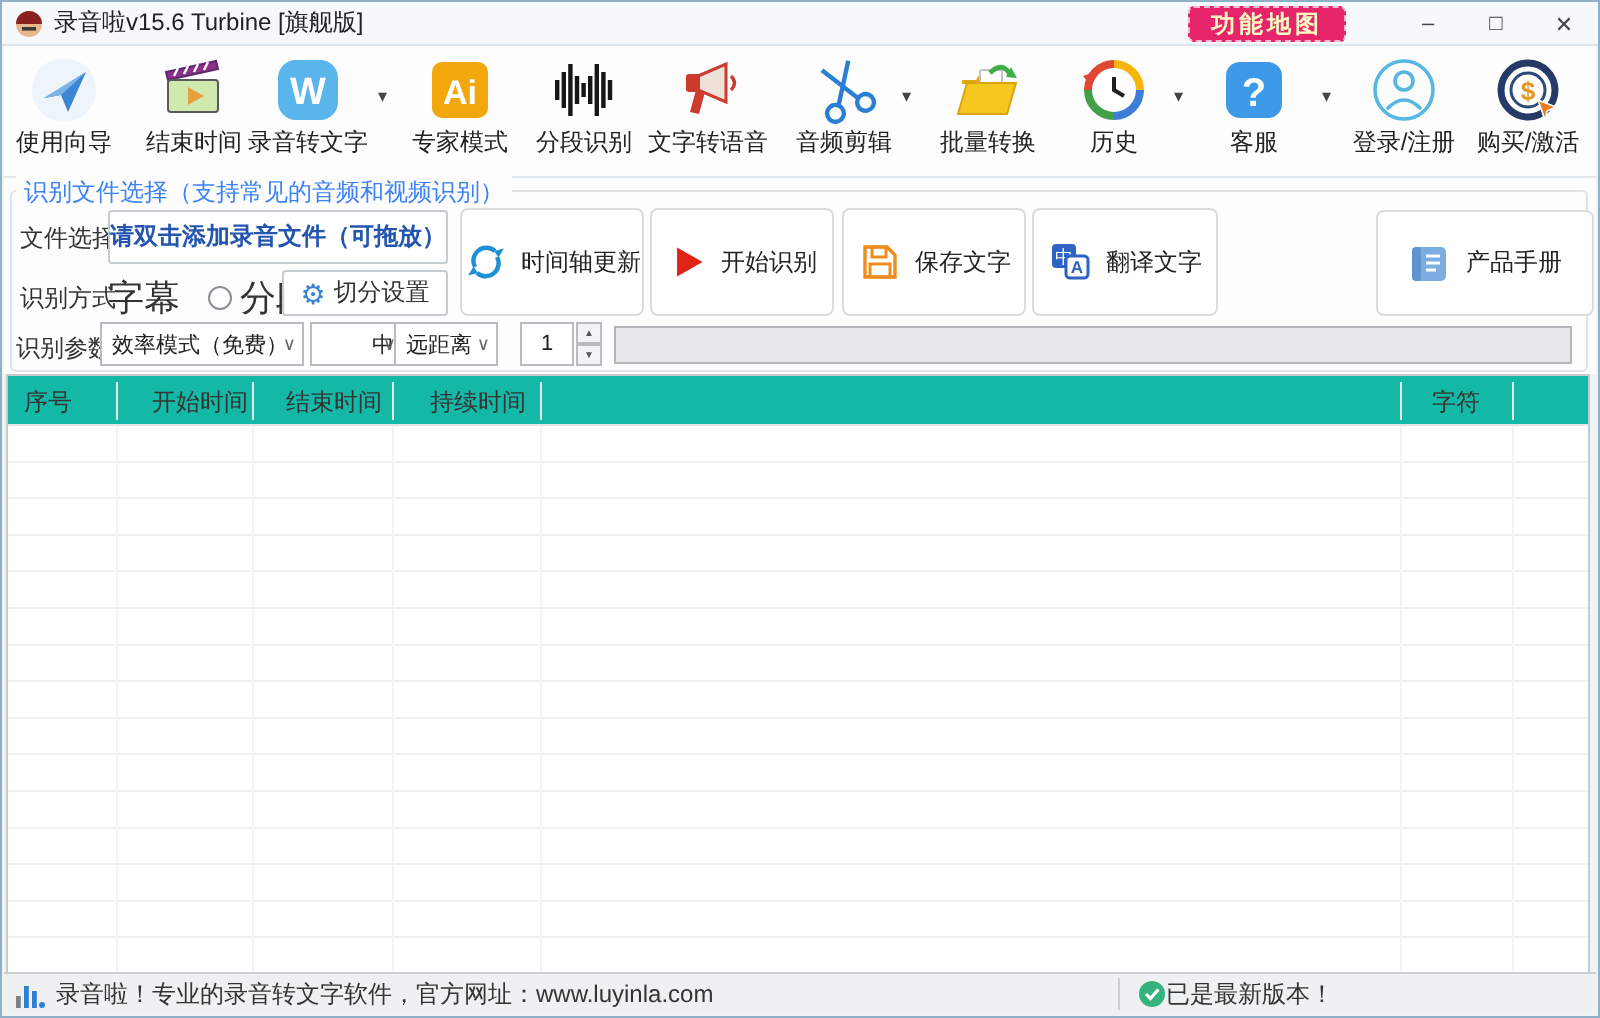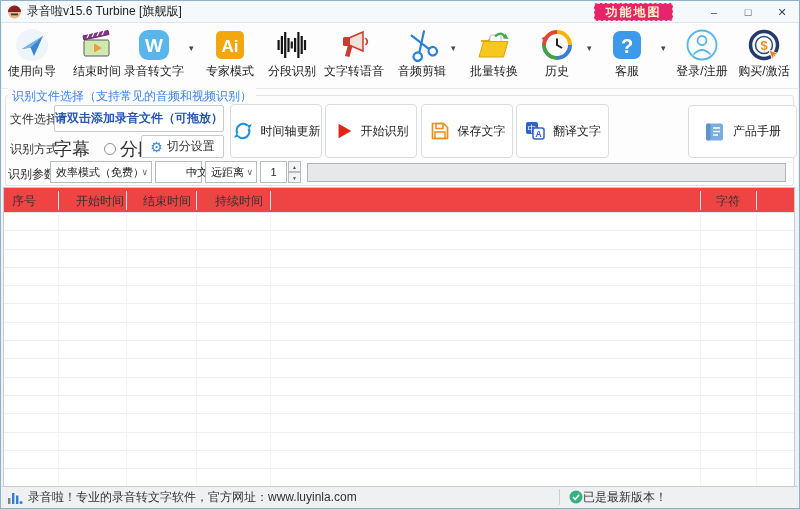--- a/index.html
+++ b/index.html
@@ -41,21 +41,21 @@
   .params-label { position:absolute; left:6px; top:77px; font-size:12px; color:#333; }
   .sel { position:absolute; top:72px; height:22px; background:#fff; border:1px solid #b7bcc1; font-size:11px; color:#222; display:flex; align-items:center; padding:0 14px 0 5px; white-space:nowrap; cursor:pointer; }
   .sel .chev { position:absolute; right:3px; font-size:9px; color:#666; }
   .spin-box { position:absolute; left:258px; top:72px; width:27px; height:22px; border:1px solid #b7bcc1; background:#fff; font-size:11px; color:#222; display:flex; align-items:center; justify-content:center; }
   .spin-arrows { position:absolute; left:286px; top:72px; width:13px; height:22px; display:flex; flex-direction:column; }
   .spin-arrows div { flex:1; border:1px solid #b7bcc1; background:#f2f3f4; font-size:5px; color:#555; display:flex; align-items:center; justify-content:center; cursor:pointer; }
   .progress { position:absolute; left:305px; top:74px; width:479px; height:19px; border:1px solid #b2b6ba; background:#e7e8e9; }
 
   
   .table { position:absolute; left:2px; top:186px; width:792px; height:301px; background:#fff; border:1px solid #c5cbcf; }
-  .thead { position:absolute; left:0; right:0; top:0; height:25px; background:#ef4444; border-bottom:1px solid #e4e7e9; }
+  .thead { position:absolute; left:0; right:0; top:0; height:25px; background:#14b8a6; border-bottom:1px solid #e4e7e9; }
   .th { position:absolute; top:5px; font-size:12px; color:#333; white-space:nowrap; cursor:pointer; }
   .hdiv { position:absolute; top:3px; height:19px; width:1px; background:#e2e5e8; }
   .tbody { position:absolute; left:0; right:0; top:25px; bottom:0;
     background:repeating-linear-gradient(to bottom,#fff 0px,#fff 17.3px,#eef0f2 17.3px,#eef0f2 18.3px); }
   .cdiv { position:absolute; top:25px; bottom:0; width:1px; background:#f3f4f6; }
 
   
   .statusbar { position:absolute; left:1px; right:1px; bottom:1px; height:21px; background:#eef0f1; border-top:1px solid #c9cfd3; display:flex; align-items:center; font-size:12px; color:#333; }
   .sb-left { display:flex; align-items:center; gap:5px; padding-left:5px; }
   .sb-div { position:absolute; left:557px; top:2px; bottom:2px; width:1px; background:#c9cfd3; }
@@ -284,21 +284,21 @@
 
     <div class="params-label">识别参数</div>
     <div class="sel" style="left:48px;width:102px;">
         <span>效率模式（免费）</span>
         <span class="chev">∨</span>
       </div>
     <div class="sel" style="left:153px;width:47px;padding-left:30px;">
         <span>中文</span>
         <span class="chev">∨</span>
       </div>
-    <div class="sel" style="left:203px;width:52px;">
+    <div class="sel" style="left:195px;width:52px;">
         <span>远距离</span>
         <span class="chev">∨</span>
       </div>
     <div class="spin-box">1</div>
     <div class="spin-arrows">
       <div>▲</div>
       <div>▼</div>
     </div>
     <div class="progress"></div>
   </div>

